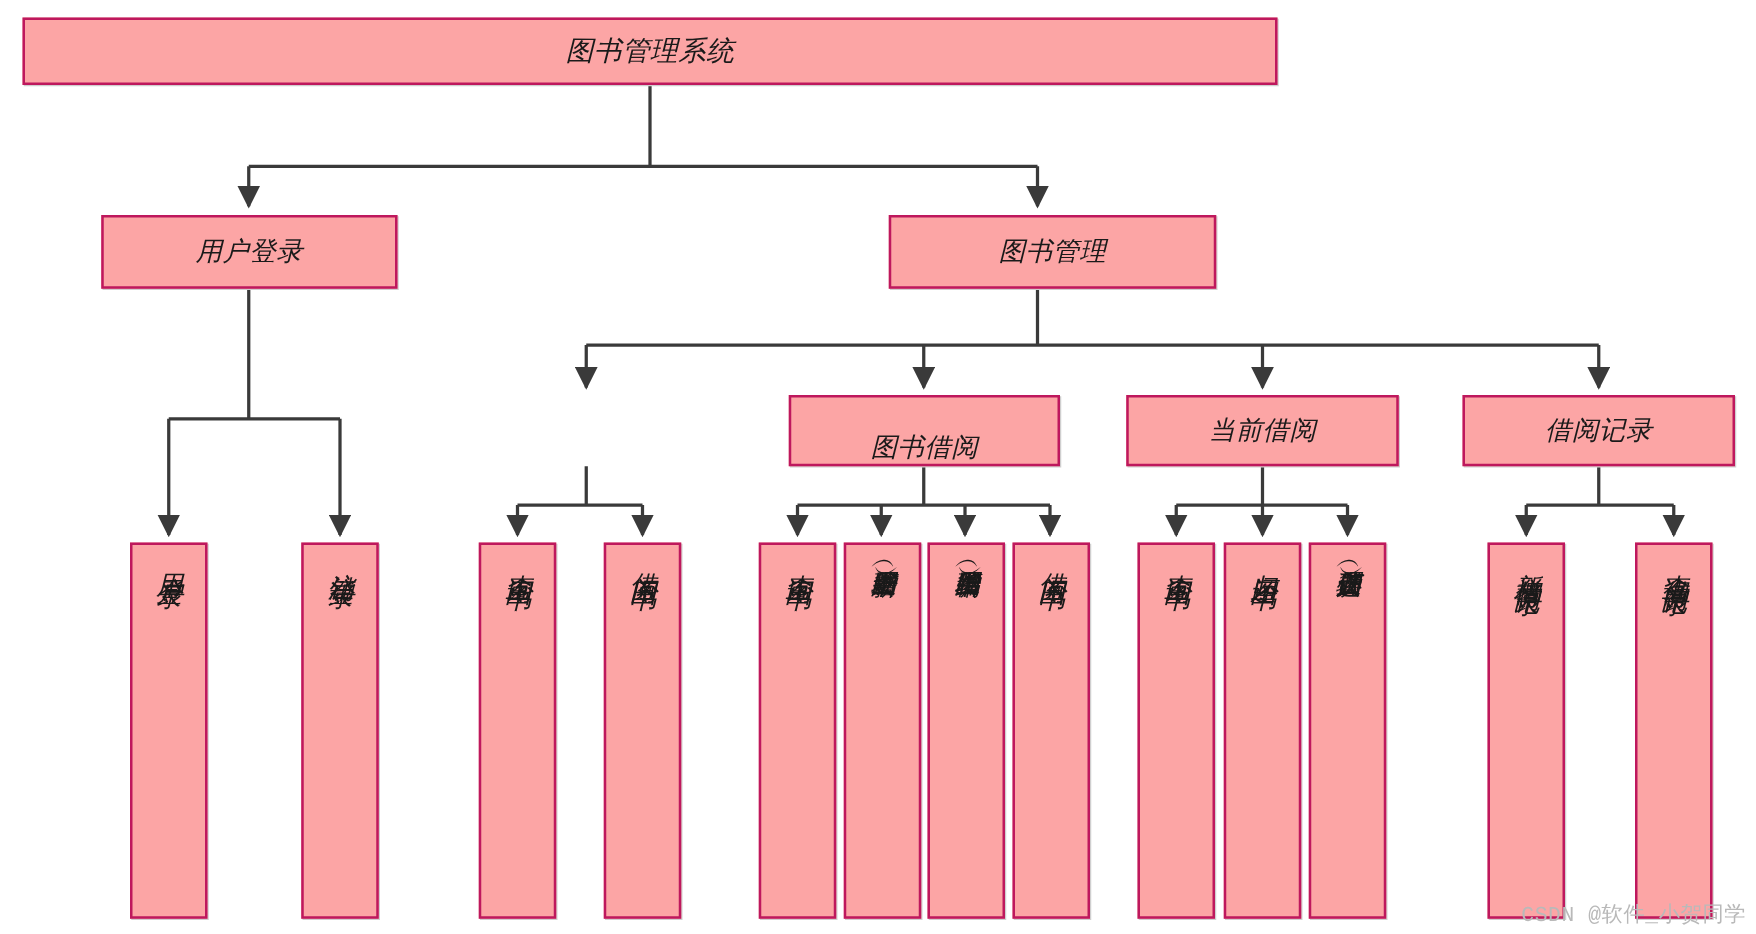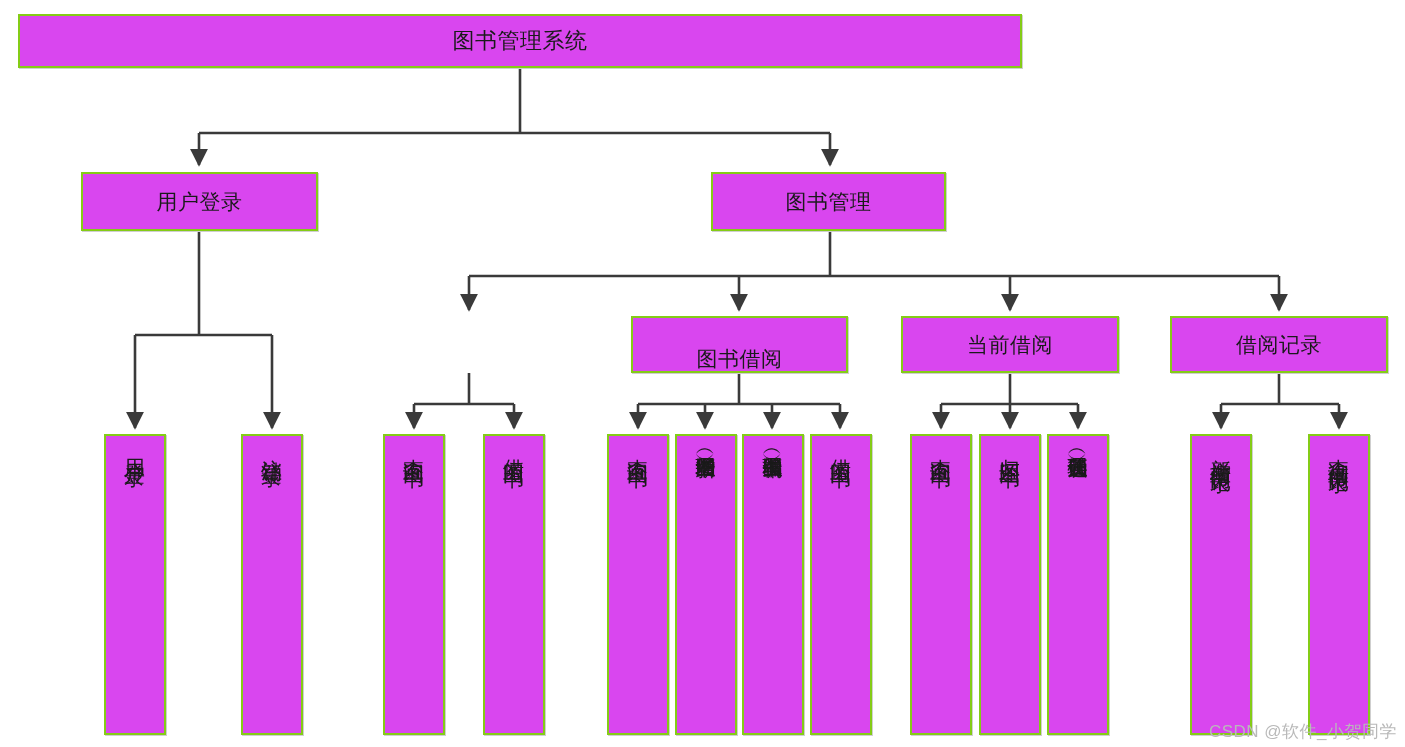--- a/index.html
+++ b/index.html
@@ -21,27 +21,28 @@
     position: absolute;
     left: 0;
     top: 0;
     width: 1405px;
     height: 747px;
     pointer-events: none;
   }
   .node {
     position: absolute;
     box-sizing: border-box;
-    border: 2px solid #84cc16;
-    background: #d946ef;
+    border: 2px solid #be185d;
+    background: #fca5a5;
     display: flex;
     align-items: center;
     justify-content: center;
     color: #1a1a1a;
     box-shadow: 1px 1px 0 #cfcfcf;
+    font-style: italic;
   }
   .node .label {
     display: block;
     text-align: center;
     line-height: 1.12;
     white-space: nowrap;
   }
   
   .node.horiz .label {
     font-size: 21px;
@@ -70,20 +71,21 @@
     font-size: 20px;
   }
   .watermark {
     position: absolute;
     right: 8px;
     bottom: 4px;
     font-size: 17px;
     color: #b9b9b9;
     white-space: nowrap;
     letter-spacing: 0.5px;
+    font-family: Liberation Mono, monospace;
   }
 </style>
 </head>
 <body>
 
 <div id="canvas">
 
   <svg id="wires" viewBox="0 0 1405 747" xmlns="http://www.w3.org/2000/svg">
     <defs>
       <marker id="arrow" viewBox="0 0 10 10" refX="9" refY="5" markerWidth="7" markerHeight="7" orient="auto-start-reverse">
@@ -136,21 +138,21 @@
     </g>
   </svg>
 
   <div class="node horiz root" style="left:18px; top:14px; width:1004px; height:54px;">
     <span class="label">图书管理系统</span>
   </div>
 
   <div class="node horiz" style="left:81px; top:172px; width:237px; height:59px;">
     <span class="label">用户登录</span>
   </div>
-  <div class="node horiz" style="left:711px; top:172px; width:235px; height:59px;">
+  <div class="node horiz" style="left:711px; top:172px; width:262px; height:59px;">
     <span class="label">图书管理</span>
   </div>
 
   <div class="node horiz" style="left:631px; top:316px; width:217px; height:57px;align-items:flex-end;">
     <span class="label">图书借阅</span>
   </div>
   <div class="node horiz" style="left:1170px; top:316px; width:218px; height:57px;">
     <span class="label">借阅记录</span>
   </div>
   <div class="node horiz" style="left:901px; top:316px; width:218px; height:57px;">

